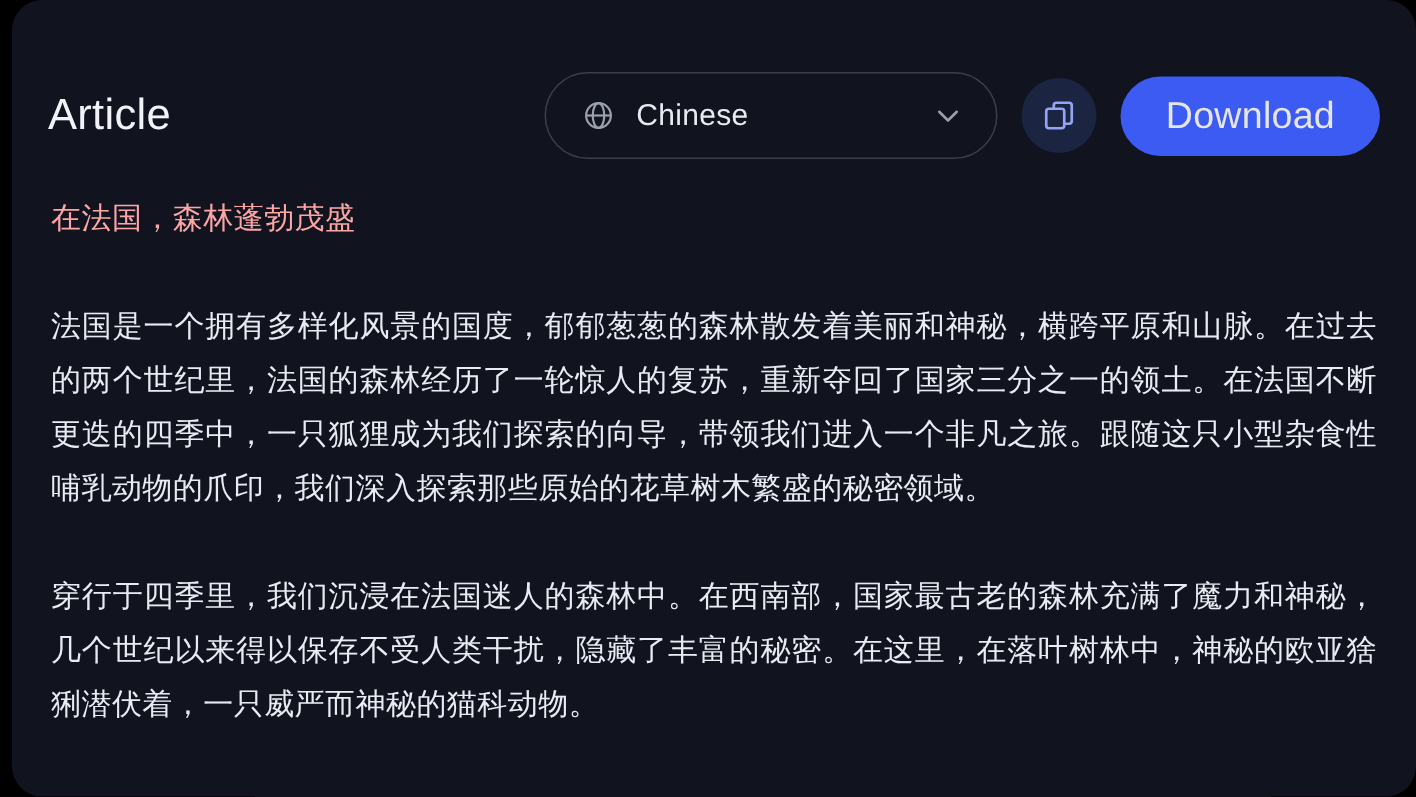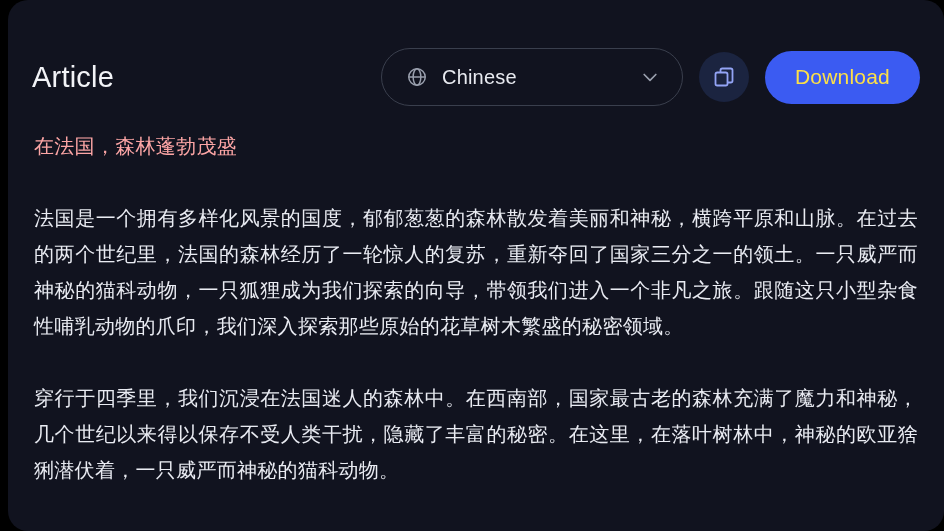--- a/index.html
+++ b/index.html
@@ -115,22 +115,22 @@
   }
   .copy-icon { width: 24px; height: 24px; display: block; }
 
   
   .download-button {
     height: 53px;
     padding: 0 30px;
     border: none;
     border-radius: 27px;
     background: #3b5bf2;
-    color: #fde047;
-    font-size: 21px;
+    color: #e5e5e5;
+    font-size: 25px;
     font-family: "Liberation Sans", "DejaVu Sans", sans-serif;
     letter-spacing: 0.2px;
     cursor: pointer;
     white-space: nowrap;
     display: flex;
     align-items: center;
     justify-content: center;
   }
 
   
@@ -202,18 +202,18 @@
           </span>
         </button>
 
         <button class="download-button">Download</button>
 
       </div>
     </div>
 
     <div class="article-body">
       <div class="article-heading">在法国，森林蓬勃茂盛</div>
-      <p class="article-para">法国是一个拥有多样化风景的国度，郁郁葱葱的森林散发着美丽和神秘，横跨平原和山脉。在过去的两个世纪里，法国的森林经历了一轮惊人的复苏，重新夺回了国家三分之一的领土。一只威严而神秘的猫科动物，一只狐狸成为我们探索的向导，带领我们进入一个非凡之旅。跟随这只小型杂食性哺乳动物的爪印，我们深入探索那些原始的花草树木繁盛的秘密领域。</p>
+      <p class="article-para">法国是一个拥有多样化风景的国度，郁郁葱葱的森林散发着美丽和神秘，横跨平原和山脉。在过去的两个世纪里，法国的森林经历了一轮惊人的复苏，重新夺回了国家三分之一的领土。在法国不断更迭的四季中，一只狐狸成为我们探索的向导，带领我们进入一个非凡之旅。跟随这只小型杂食性哺乳动物的爪印，我们深入探索那些原始的花草树木繁盛的秘密领域。</p>
       <p class="article-para">穿行于四季里，我们沉浸在法国迷人的森林中。在西南部，国家最古老的森林充满了魔力和神秘，几个世纪以来得以保存不受人类干扰，隐藏了丰富的秘密。在这里，在落叶树林中，神秘的欧亚猞猁潜伏着，一只威严而神秘的猫科动物。</p>
     </div>
 
   </div>
 </div>
 
 </body></html>

